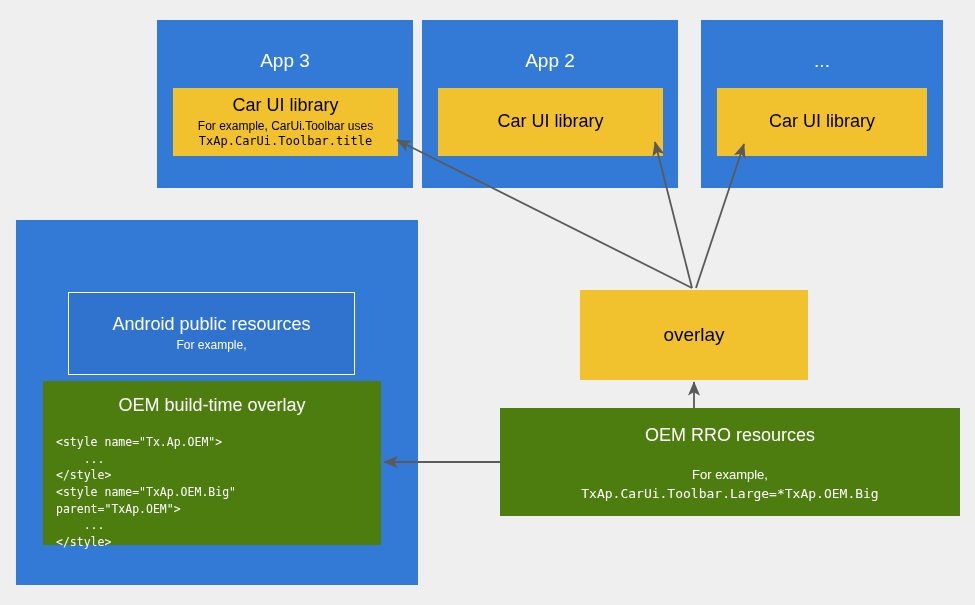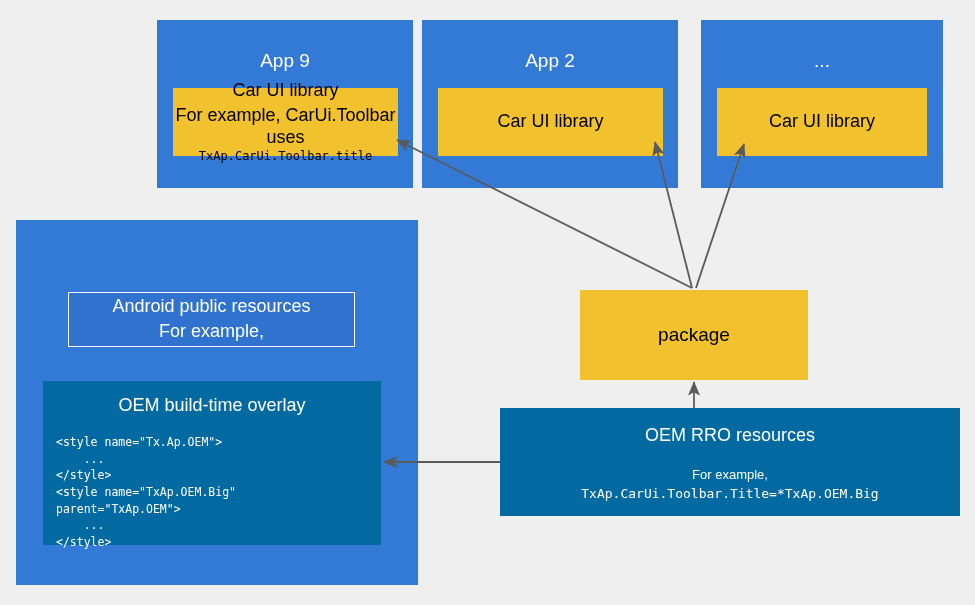--- a/index.html
+++ b/index.html
@@ -25,21 +25,21 @@
   .yellow-box {
     background: #f2c22e;
     color: #000000;
     display: flex;
     flex-direction: column;
     align-items: center;
     justify-content: center;
     text-align: center;
   }
   .green-box {
-    background: #0369a1;
+    background: #4d7c0f;
     color: #ffffff;
     padding-left: 10px;
   }
   .outline-box {
     background: #2f73ce;
     border: 1.5px solid #ffffff;
     color: #ffffff;
     display: flex;
     flex-direction: column;
     align-items: center;
@@ -60,21 +60,21 @@
     font-size: 18px;
     font-weight: 400;
     line-height: 1.2;
   }
   .box-title-lg {
     font-size: 19px;
     font-weight: 400;
     line-height: 1.2;
   }
   .box-sub {
-    font-size: 18px;
+    font-size: 12px;
     font-weight: 400;
     line-height: 1.25;
     margin-top: 2px;
   }
   .mono {
     font-family: "DejaVu Sans Mono", "Liberation Mono", monospace;
     font-size: 12px;
     line-height: 1.3;
     white-space: pre;
   }
@@ -113,21 +113,21 @@
     height: 605px;
     pointer-events: none;
   }
 </style>
 </head>
 <body>
 
 <div id="canvas">
 
   <div class="box blue-panel" style="left:157px; top:20px; width:256px; height:168px;">
-    <div class="panel-title" style="top:30px;">App 9</div>
+    <div class="panel-title" style="top:30px;">App 3</div>
     <div class="box yellow-box" style="left:16px; top:68px; width:225px; height:68px;">
       <div class="box-title">Car UI library</div>
       <div class="box-sub">For example, CarUi.Toolbar uses</div>
       <div class="mono">TxAp.CarUi.Toolbar.title</div>
     </div>
   </div>
 
   <div class="box blue-panel" style="left:422px; top:20px; width:256px; height:168px;">
     <div class="panel-title" style="top:30px;">App 2</div>
     <div class="box yellow-box" style="left:16px; top:68px; width:225px; height:68px;">
@@ -137,45 +137,45 @@
 
   <div class="box blue-panel" style="left:701px; top:20px; width:242px; height:168px;">
     <div class="panel-title" style="top:30px;">...</div>
     <div class="box yellow-box" style="left:16px; top:68px; width:210px; height:68px;">
       <div class="box-title">Car UI library</div>
     </div>
   </div>
 
   <div class="box blue-panel" style="left:16px; top:220px; width:402px; height:365px;">
 
-    <div class="box outline-box" style="left:52px; top:72px; width:287px; height:55px;">
+    <div class="box outline-box" style="left:52px; top:72px; width:287px; height:83px;">
       <div class="box-title">Android public resources</div>
       <div class="box-sub">For example,</div>
     </div>
 
     <div class="box green-box" style="left:27px; top:161px; width:338px; height:164px;">
       <div class="green-title" style="top:14px;">OEM build-time overlay</div>
       <div class="code-block" style="left:13px; top:53px;">&lt;style name="Tx.Ap.OEM"&gt;
     ...
 &lt;/style&gt;
 &lt;style name="TxAp.OEM.Big"
 parent="TxAp.OEM"&gt;
     ...
 &lt;/style&gt;</div>
     </div>
   </div>
 
   <div class="box yellow-box" style="left:580px; top:290px; width:228px; height:90px;">
-    <div class="box-title-lg">package</div>
+    <div class="box-title-lg">overlay</div>
   </div>
 
   <div class="box green-box" style="left:500px; top:408px; width:460px; height:108px;">
     <div class="green-title" style="top:17px;">OEM RRO resources</div>
     <div class="green-sub" style="top:58px;">For example,</div>
-    <div class="green-sub mono" style="top:77px;">TxAp.CarUi.Toolbar.Title=*TxAp.OEM.Big</div>
+    <div class="green-sub mono" style="top:77px;">TxAp.CarUi.Toolbar.Large=*TxAp.OEM.Big</div>
   </div>
 
   <svg class="arrows" viewBox="0 0 975 605" xmlns="http://www.w3.org/2000/svg">
     <defs>
       <marker id="ah" markerWidth="9" markerHeight="9" refX="7.6" refY="3.4" orient="auto" markerUnits="strokeWidth">
         <path d="M0,0 L8,3.4 L0,6.8 L1.9,3.4 z" fill="#5a5a5a"></path>
       </marker>
     </defs>
 
     <line x1="692" y1="288" x2="397" y2="140" stroke="#5a5a5a" stroke-width="1.8" marker-end="url(#ah)"></line>

